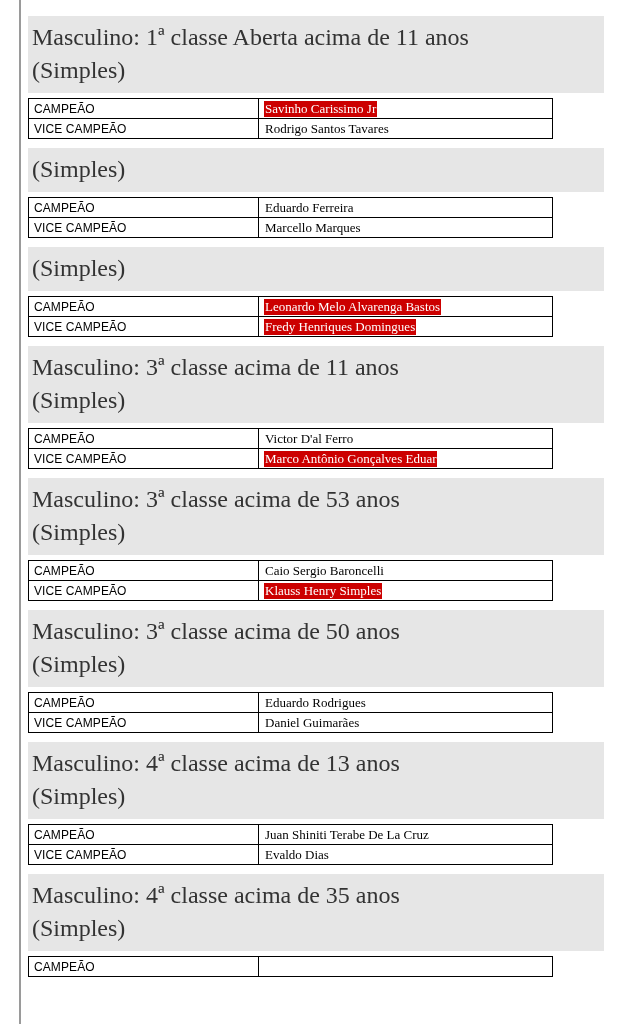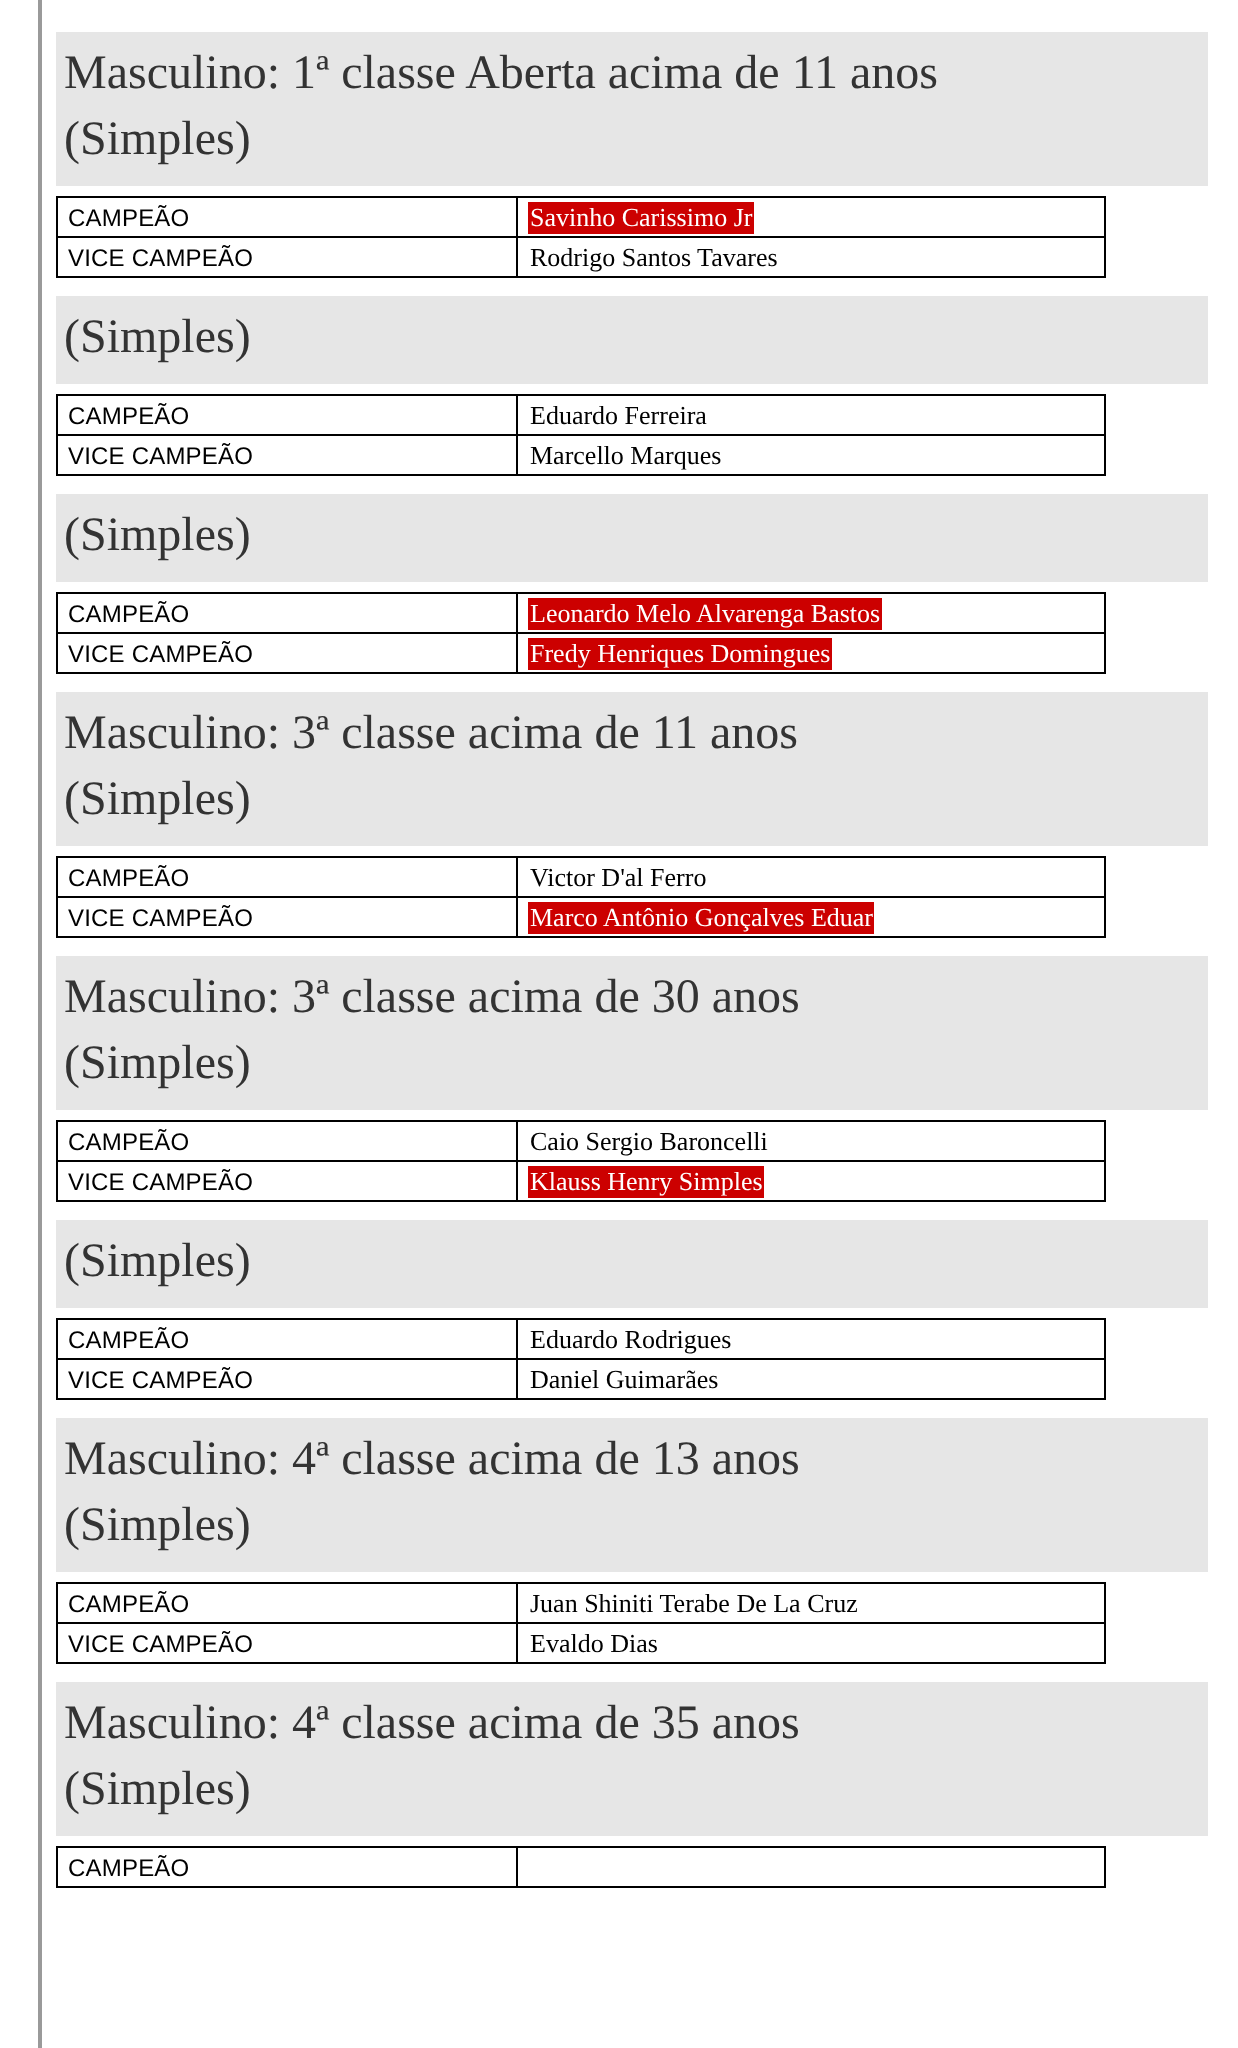--- a/index.html
+++ b/index.html
@@ -162,39 +162,40 @@
         <tr>
           <td class="cell-label">VICE CAMPEÃO</td>
           <td class="cell-name"><span class="nm hl">Marco Antônio Gonçalves Eduar</span></td>
         </tr>
       </tbody>
         </table>
     </div>
 
     <div class="section">
       <div class="section-title">
-        <span>Masculino: 3ª classe acima de 30 anos</span>
+        <span>Masculino: 3ª classe acima de 53 anos</span>
         <span class="line2">(Simples)</span>
       </div>
       <table class="tbl">
         <tbody>
             <tr>
           <td class="cell-label">CAMPEÃO</td>
           <td class="cell-name"><span class="nm">Caio Sergio Baroncelli</span></td>
         </tr>
         <tr>
           <td class="cell-label">VICE CAMPEÃO</td>
           <td class="cell-name"><span class="nm hl">Klauss Henry Simples</span></td>
         </tr>
       </tbody>
         </table>
     </div>
 
     <div class="section">
       <div class="section-title">
+        <span>Masculino: 3ª classe acima de 50 anos</span>
         <span class="line2">(Simples)</span>
       </div>
       <table class="tbl">
         <tbody>
             <tr>
           <td class="cell-label">CAMPEÃO</td>
           <td class="cell-name"><span class="nm">Eduardo Rodrigues</span></td>
         </tr>
         <tr>
           <td class="cell-label">VICE CAMPEÃO</td>

